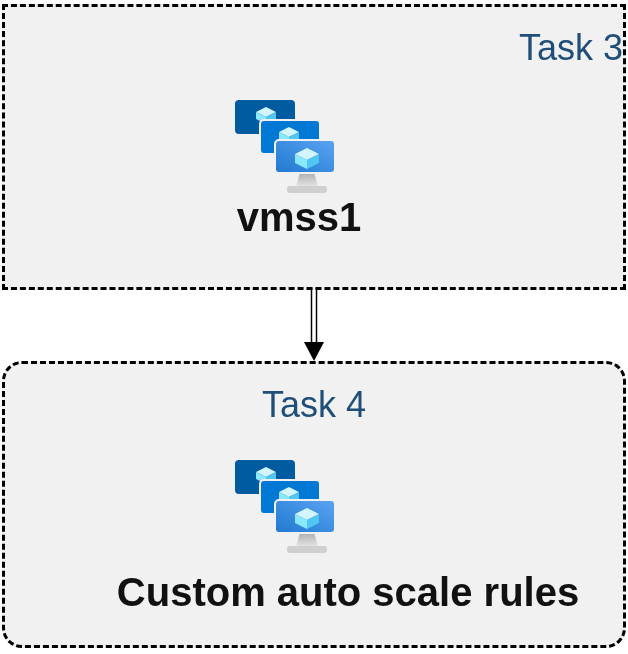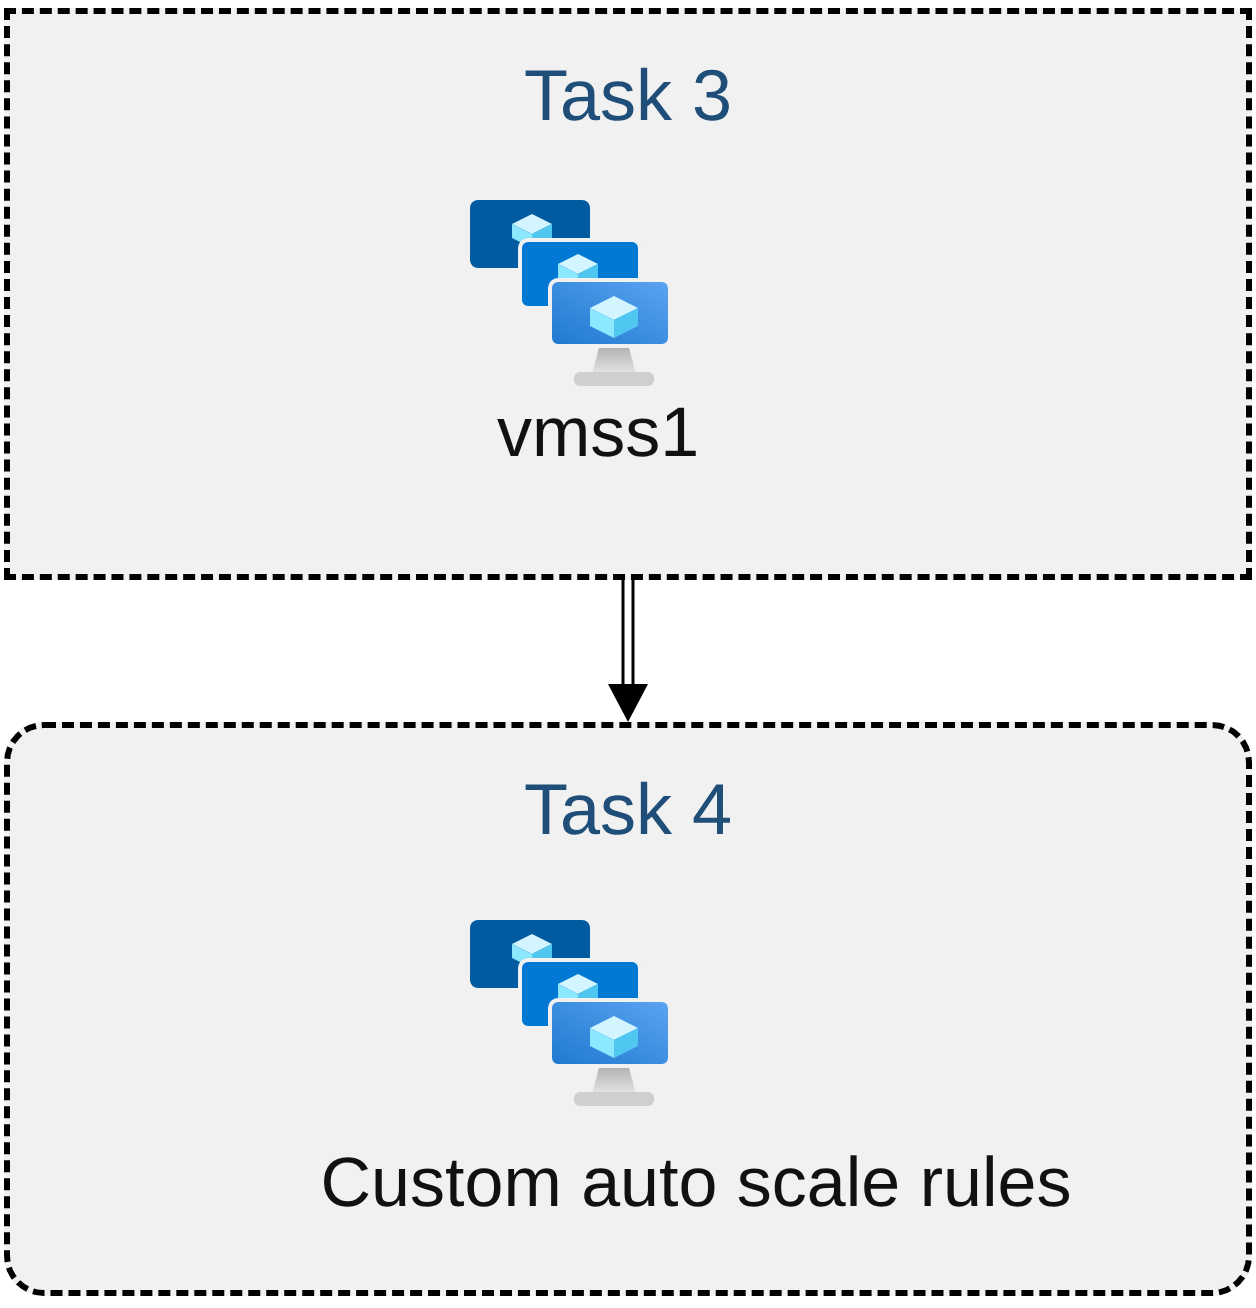--- a/index.html
+++ b/index.html
@@ -25,41 +25,42 @@
   .box-title {
     position: absolute;
     left: 0;
     width: 100%;
     text-align: center;
     font-size: 36px;
     line-height: 40px;
     color: #1f4e79;
     white-space: nowrap;
   }
-  .box-top .box-title    { top: 21px; }
+  .box-top .box-title    { top: 21px; text-align: right; }
   .box-bottom .box-title { top: 21px; }
 
   .vmss-icon {
     position: absolute;
     left: 230px;
     width: 104px;
     height: 96px;
   }
   .box-top .vmss-icon    { top: 93px; }
   .box-bottom .vmss-icon { top: 96px; }
 
   .box-text {
     position: absolute;
     left: 0;
     width: 100%;
     text-align: center;
-    font-size: 35px;
+    font-size: 40px;
     line-height: 38px;
     color: #111111;
     white-space: nowrap;
+    font-weight: bold;
   }
   .box-top .box-text    { top: 191px; }
   .box-bottom .box-text { top: 209px; margin-left: 34px; }
   .caption-line.shift-left { transform: translateX(-15px); }
 
   .connector {
     position: absolute;
     left: 301px;
     top: 288px;
     width: 26px;

